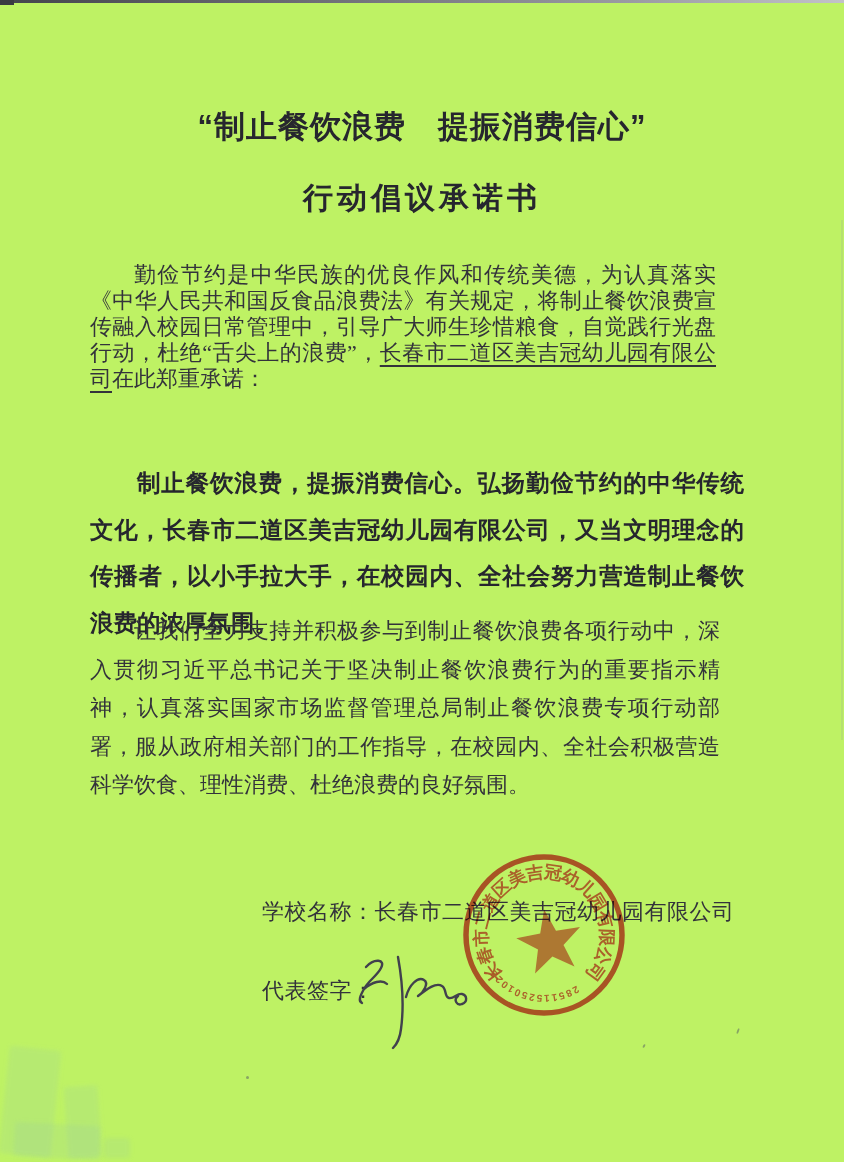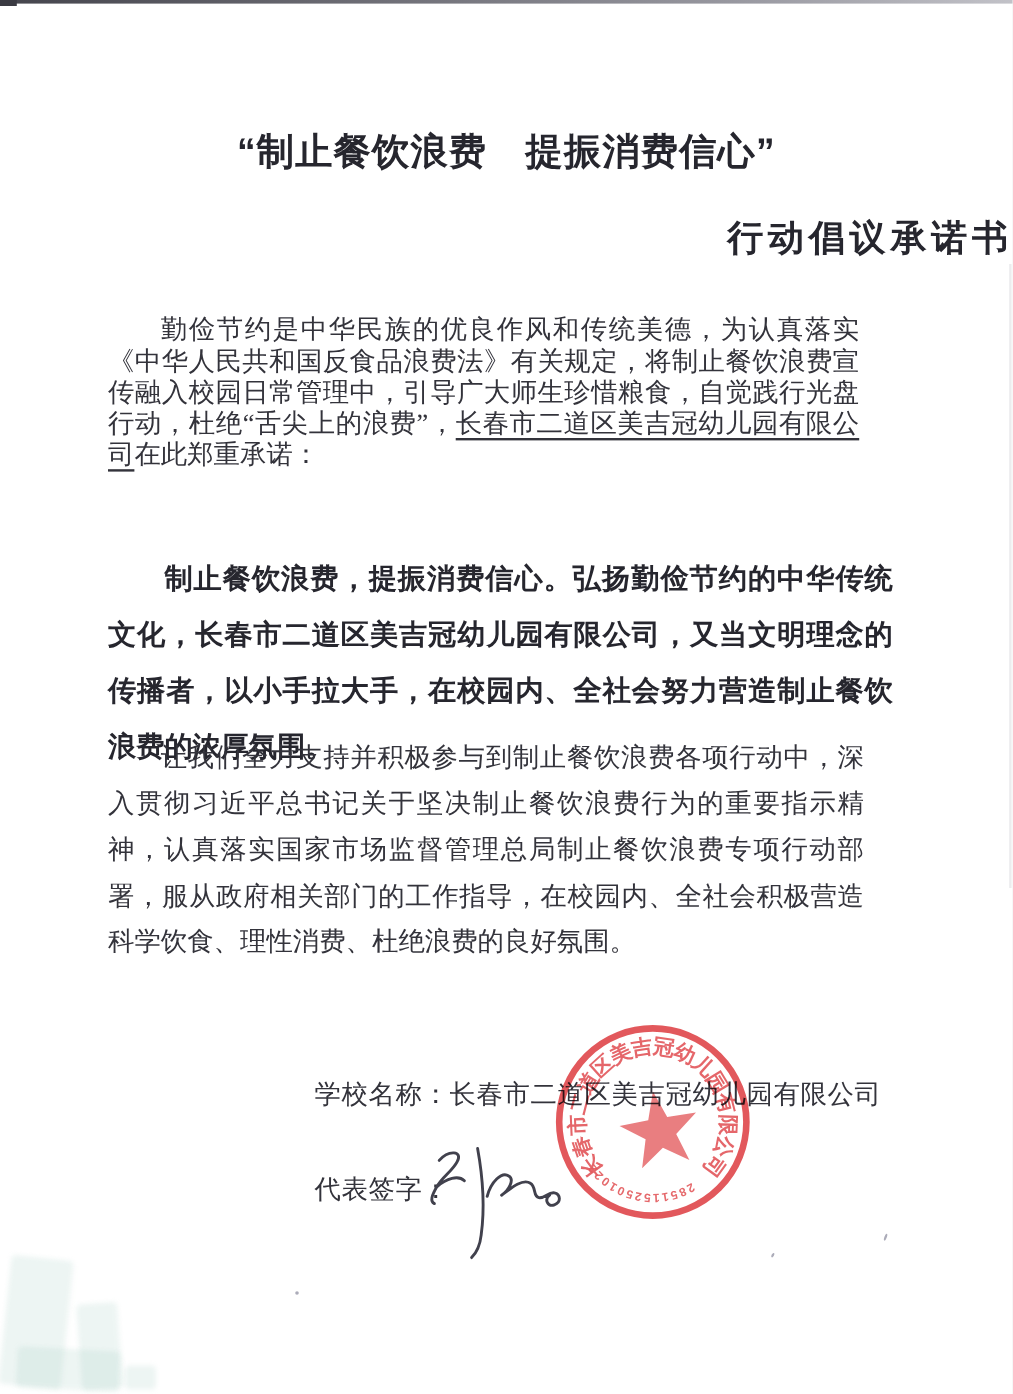--- a/index.html
+++ b/index.html
@@ -1,34 +1,34 @@
 <!DOCTYPE html>
 <html><head>
 <meta charset="utf-8">
 <style>
   html,body{margin:0;padding:0;background:#e8e8e8;}
   .page{
     position:relative;width:844px;height:1162px;margin:0 auto;
-    background:#ffffff;overflow:hidden;
+    background:#bef264;overflow:hidden;
     font-family:"Liberation Serif","DejaVu Serif",serif;
     color:#33333b;
   }
   .scan-top-line{
     position:absolute;left:0;top:0;width:100%;height:3px;
     background:linear-gradient(to right,#44444c,#77777f 45%,#9b9ba3 75%,#c2c2c8);
   }
   .scan-top-nub{position:absolute;left:0;top:0;width:14px;height:5px;background:#3a3a42;}
   .edge-right{position:absolute;right:1px;top:220px;width:2px;height:520px;background:rgba(150,150,158,.18);}
   .doc-title{
     position:absolute;left:0;top:106px;width:100%;text-align:center;
     font-family:"Liberation Sans","DejaVu Sans",sans-serif;
     font-weight:700;font-size:31px;letter-spacing:1px;color:#26262e;
   }
   .doc-subtitle{
-    position:absolute;left:0;top:178px;width:100%;text-align:right;
+    position:absolute;left:0;top:178px;width:100%;text-align:center;
     font-family:"Liberation Sans","DejaVu Sans",sans-serif;
     font-weight:700;font-size:30px;letter-spacing:4px;color:#26262e;
   }
   .para{
     position:absolute;left:90px;margin:0;
     text-align:justify;text-indent:2em;
   }
   .para1{top:262px;width:626px;font-size:22px;line-height:26px;}
   .para2{top:460px;width:654px;font-size:23.5px;line-height:46.5px;font-weight:700;color:#26262e;}
   .para3{top:612px;width:630px;font-size:22px;line-height:38.5px;}

